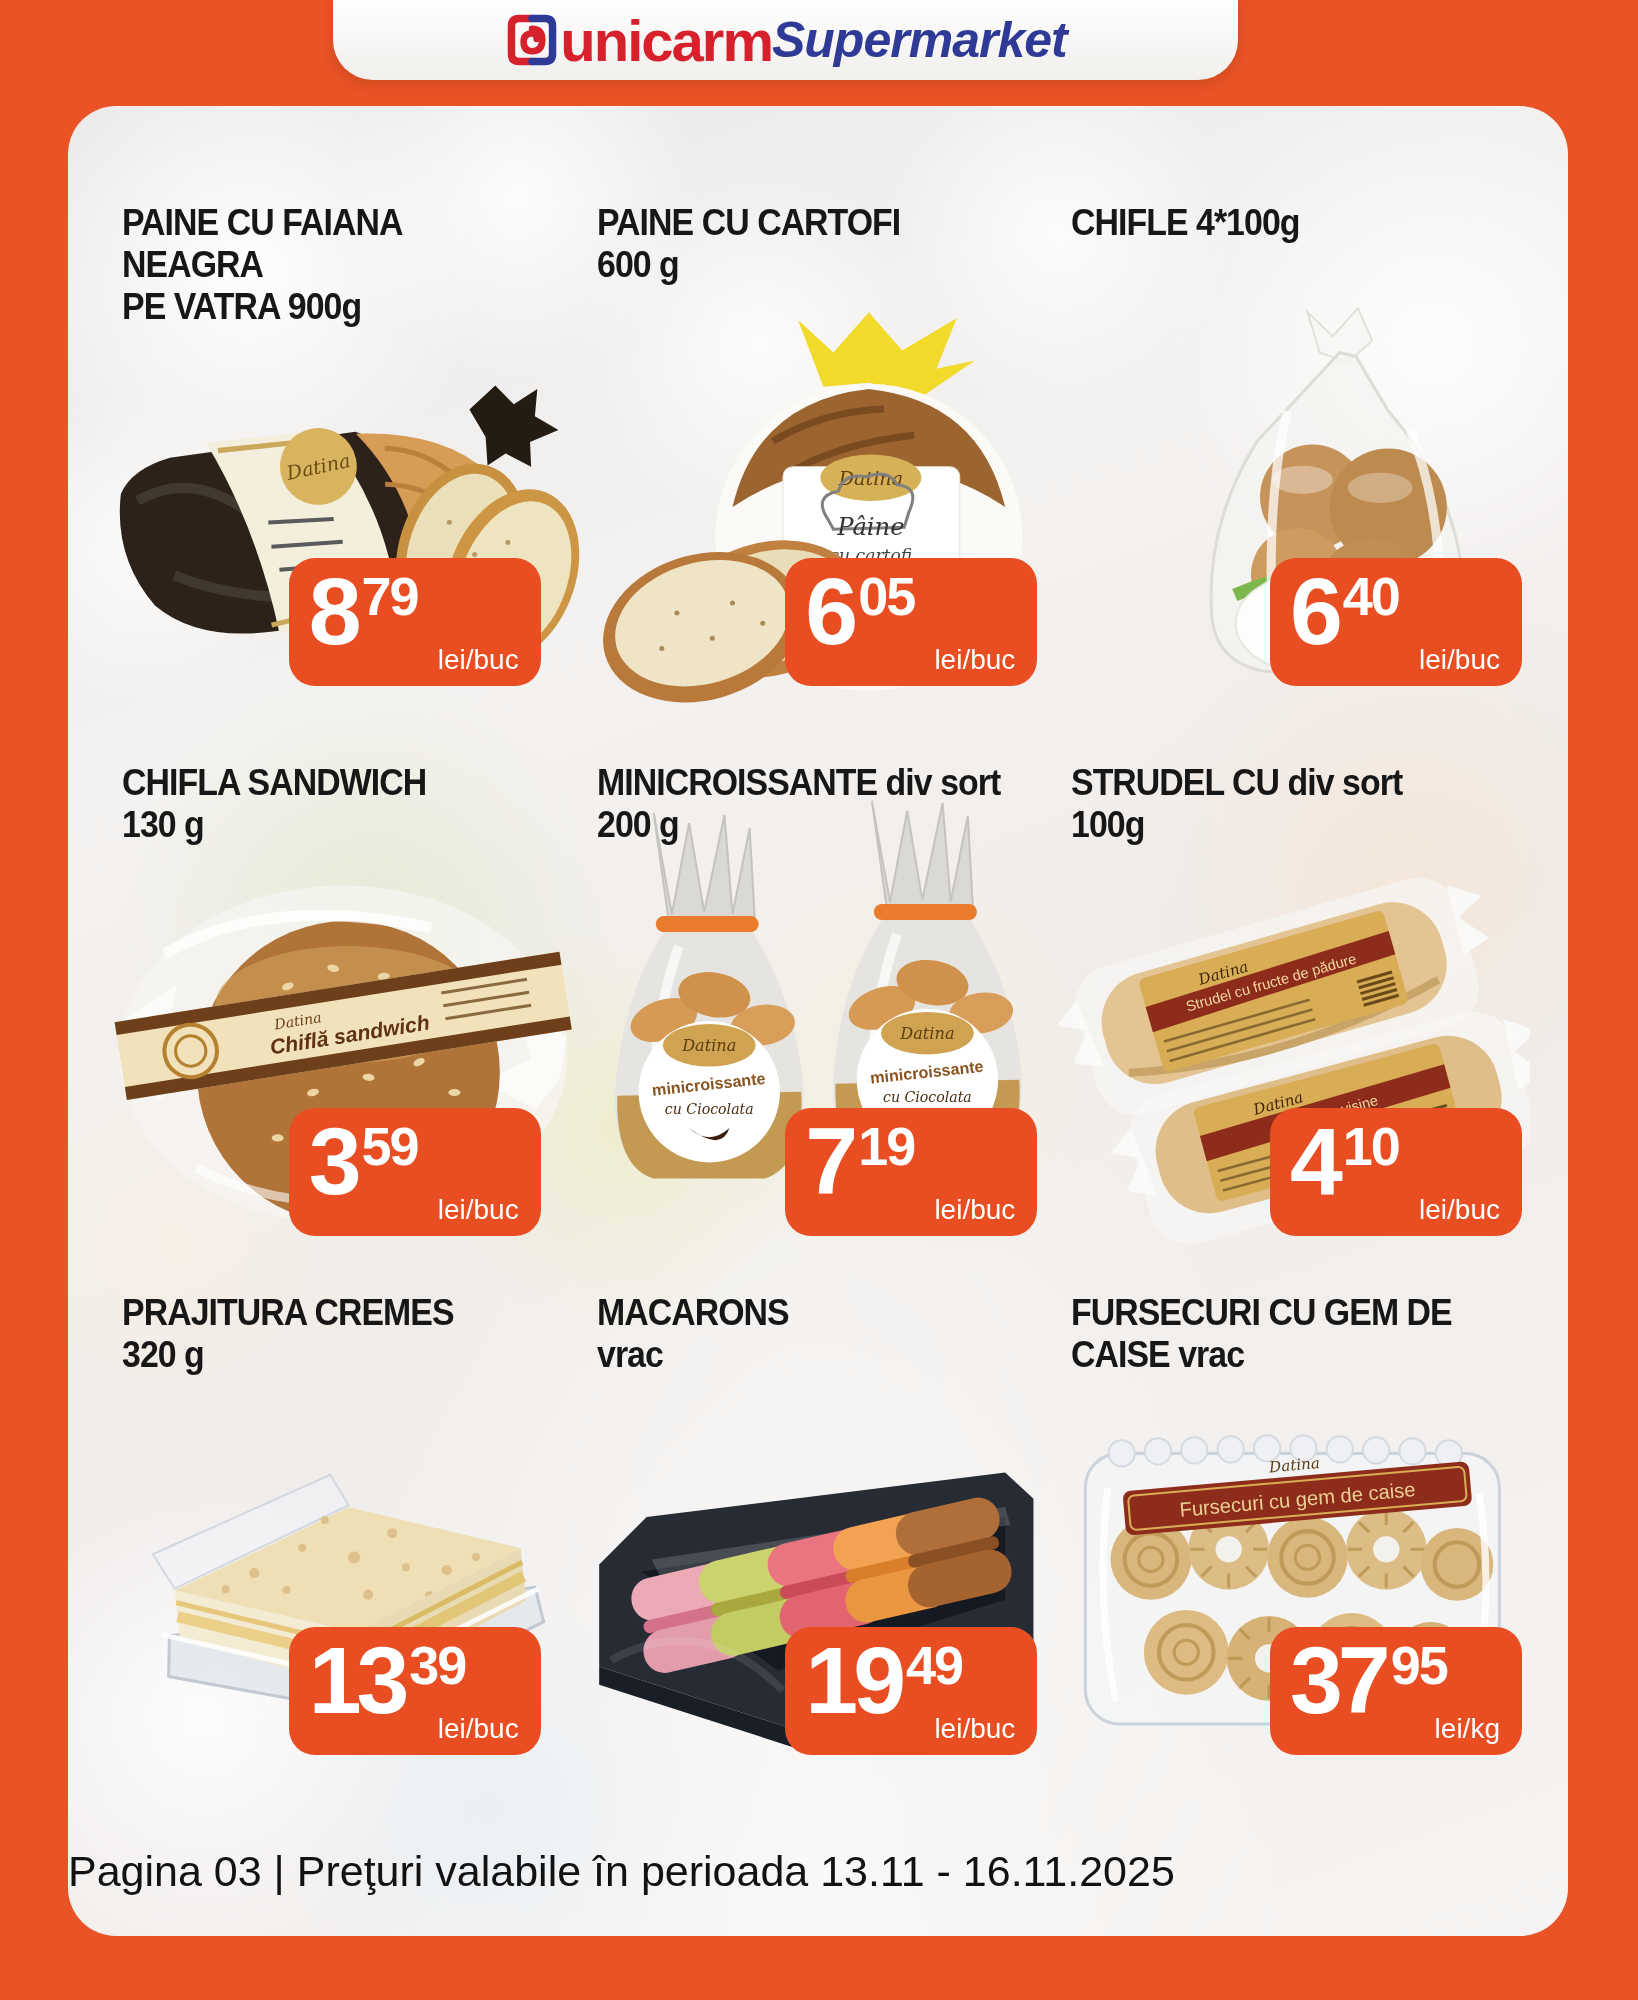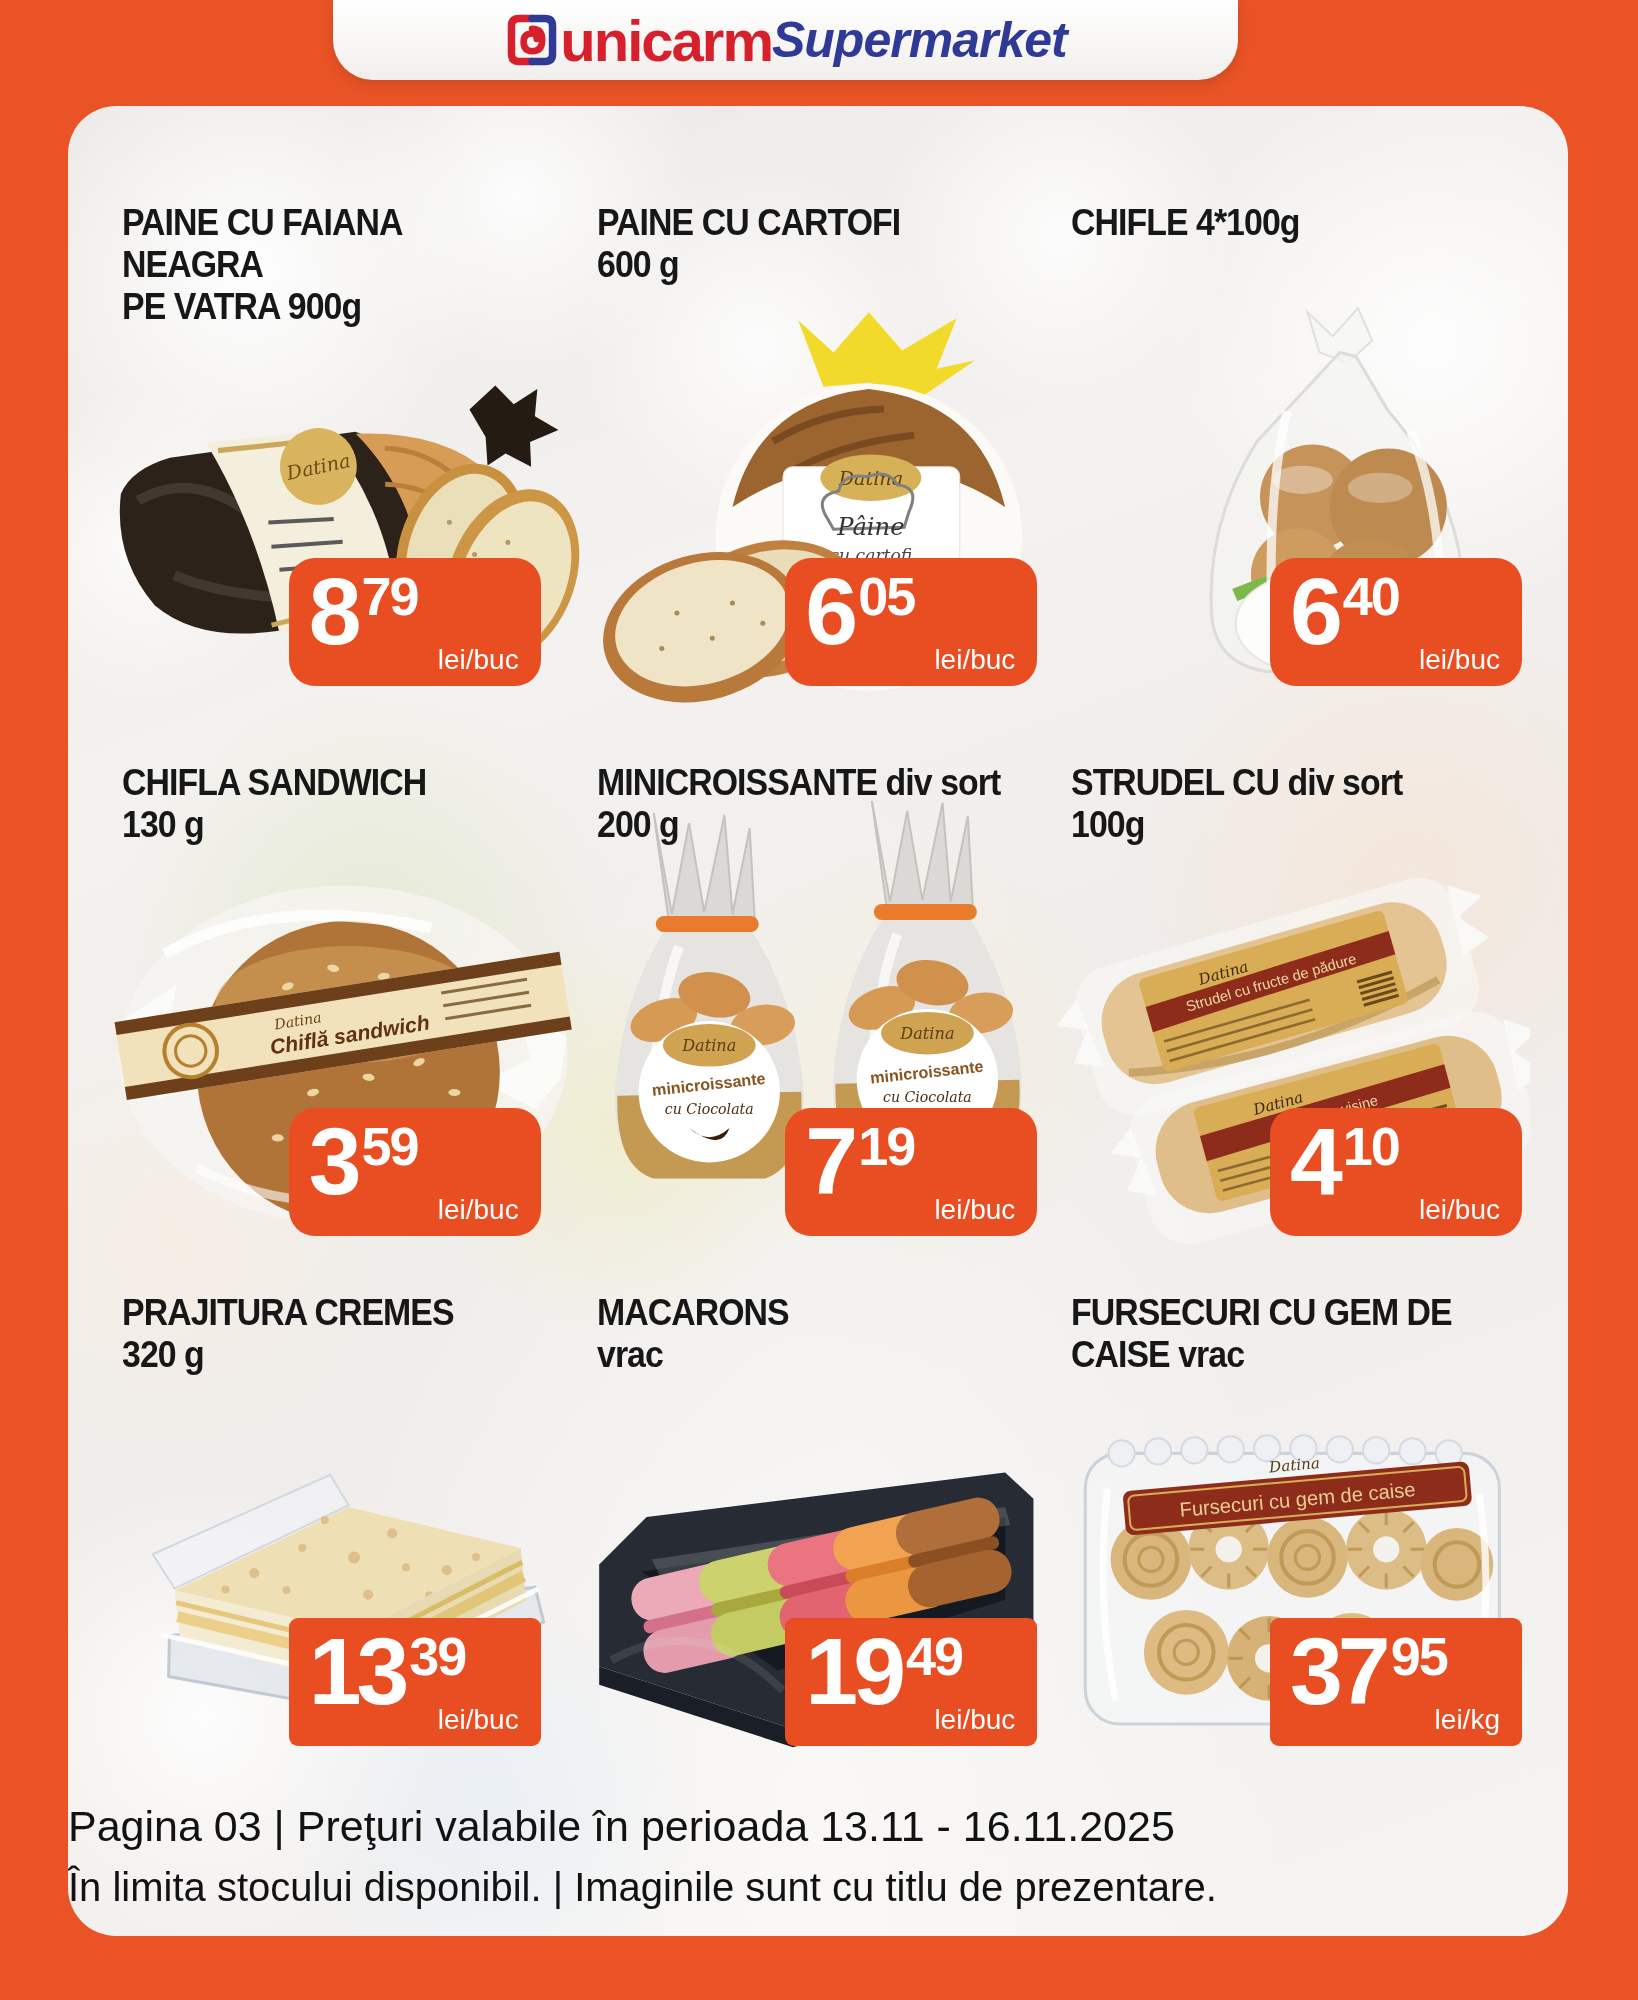--- a/index.html
+++ b/index.html
@@ -52,21 +52,21 @@
   }
   .art{position:absolute;left:0;right:0;top:62px;bottom:22px;}
   .art svg{width:100%;height:100%;}
   
   .badge{
     position:absolute;width:252px;height:128px;
     background:#e84e22;border-radius:26px;color:#fff;right:18px;z-index:5;
   }
   .row1 .badge{bottom:76px;}
   .row2 .badge{bottom:56px;}
-  .row3 .badge{bottom:61px;border-radius:9px;}
+  .row3 .badge{bottom:52px;}
   .cell.c1 .badge{right:40px;}
   .cell.c3 .badge{right:8px;}
   .price{display:flex;align-items:flex-start;padding:8px 0 0 20px;line-height:.95;}
   .p-int{font-size:95px;font-weight:bold;letter-spacing:-5px;}
   .p-dec{font-size:54px;font-weight:bold;margin:5px 0 0 5px;letter-spacing:-2px;}
   .p-unit{position:absolute;right:22px;bottom:10px;font-size:28px;}
   
   .footer{
     position:absolute;left:0;right:0;bottom:26px;text-align:left;color:#121212;
   }
@@ -499,15 +499,14 @@
           <span class="p-dec">95</span>
         </div>
         <div class="p-unit">lei/kg</div>
       </div>
     </div>
 
   </div>
 
   <div class="footer">
     <div class="l1">Pagina 03 | Preţuri valabile în perioada 13.11 - 16.11.2025</div>
-    <div class="l2">În limita stocului disponibil. | Imaginile sunt cu titlu de prezentare.</div>
   </div>
 </div>
 
 </body></html>

